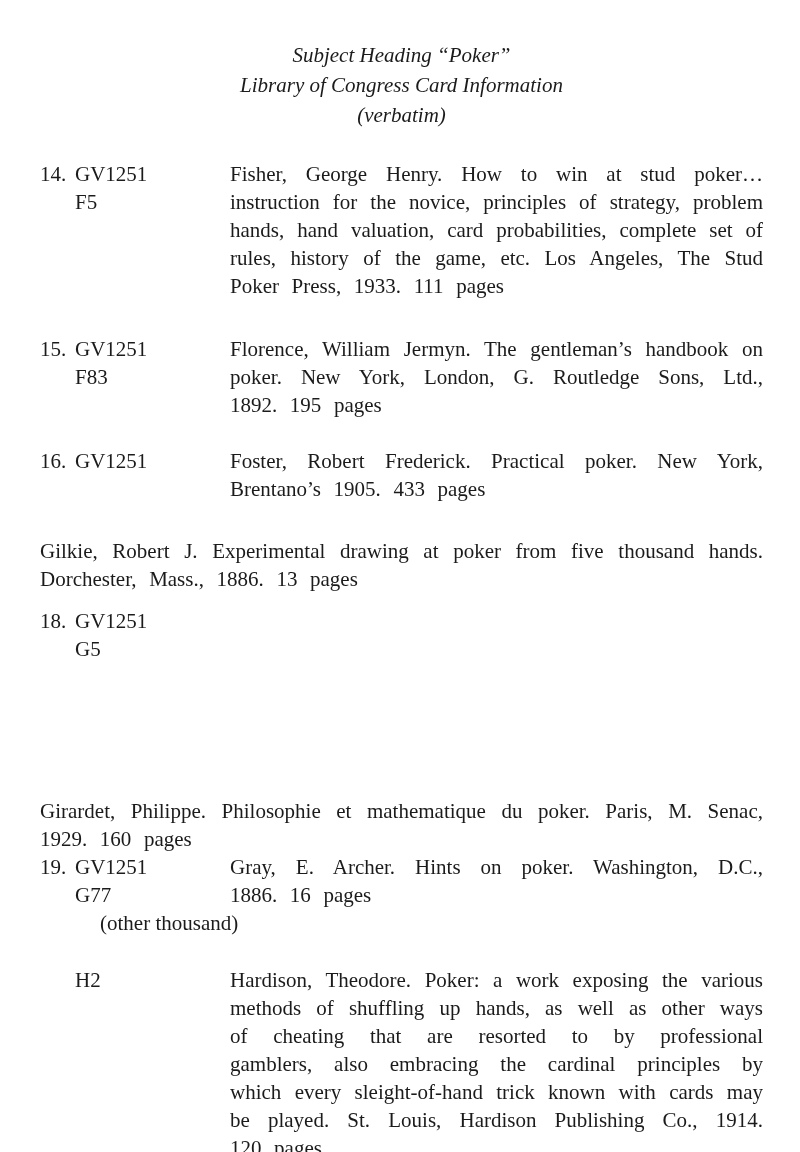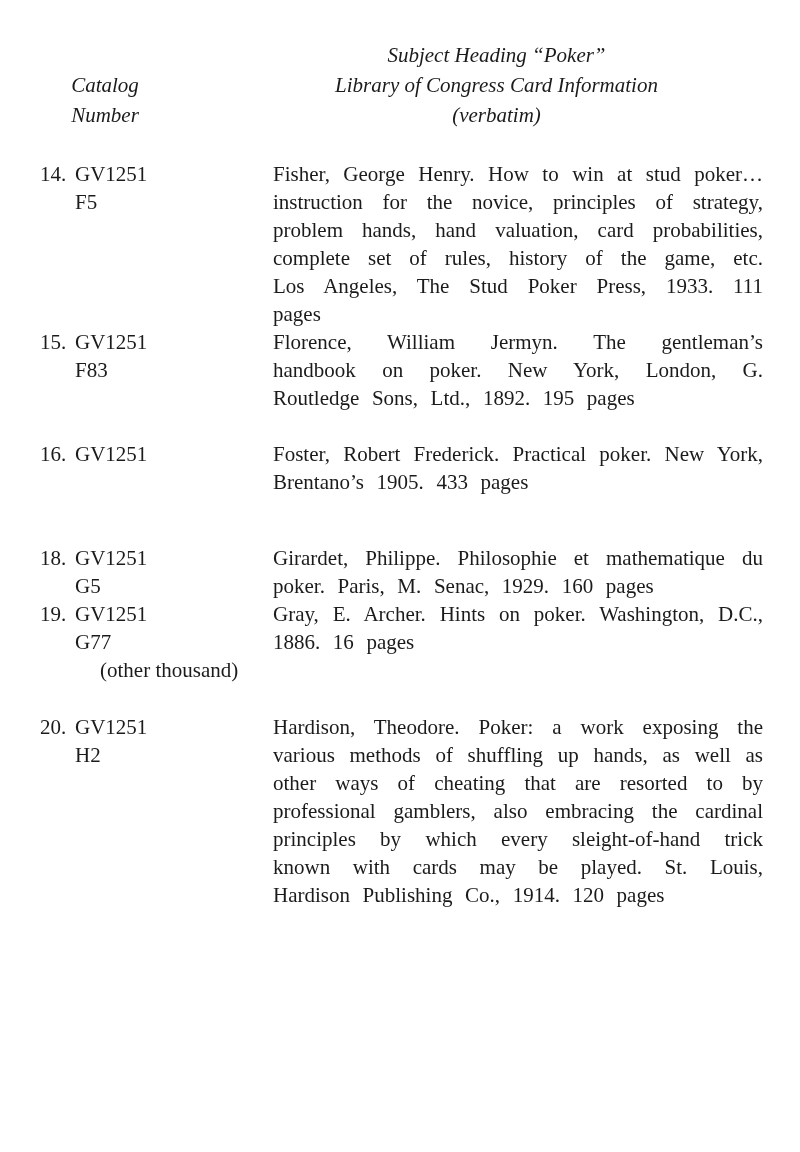--- a/index.html
+++ b/index.html
@@ -35,21 +35,20 @@
     text-align: center;
   }
   .doc-header .hdr-right {
     flex: 1 1 auto;
     text-align: center;
   }
   
   .entry {
     display: flex;
     line-height: 28px;
-    gap: 43px;
   }
   .entry-left {
     width: 190px;
     flex: 0 0 190px;
   }
   .entry-line1 .entry-num {
     display: inline-block;
     width: 30px;
   }
   .entry-line1 .entry-code {
@@ -66,37 +65,33 @@
     margin-left: 60px;
     white-space: nowrap;
   }
   .entry-desc {
     flex: 1 1 auto;
     text-align: justify;
     word-spacing: 0.35em;
   }
   
   .gap-0 { margin-top: 30px; }
-  .gap-1 { }
+  .gap-1 { margin-top: 35px; }
   .gap-2 { margin-top: 28px; }
   .gap-3 { margin-top: 34px; }
-  .gap-4 { margin-top: 14px; }
+  .gap-4 { margin-top: 14px; flex-direction: column; }
   .gap-5 { }
   .gap-6 { margin-top: 29px; }
 </style>
 </head>
 <body>
 
 <div class="page">
 
   <div class="doc-header">
-    <div class="hdr-left">
-      <div class="hdr-line">Catalog</div>
-      <div class="hdr-line">Number</div>
-    </div>
     <div class="hdr-right">
       <div>Subject Heading “Poker”</div>
       <div>Library of Congress Card Information</div>
       <div>(verbatim)</div>
     </div>
   </div>
 
   <div class="entry gap-0">
     <div class="entry-left">
       <div class="entry-line1">
@@ -121,20 +116,21 @@
     <div class="entry-left">
       <div class="entry-line1">
         <span class="entry-num">16.</span><span class="entry-code">GV1251</span>
       </div>
       <div class="entry-sub"></div>
     </div>
     <div class="entry-desc">Foster, Robert Frederick. Practical poker. New York, Brentano’s 1905. 433 pages</div>
   </div>
 
   <div class="entry gap-3">
+    <div class="entry-desc">Gilkie, Robert J. Experimental drawing at poker from five thousand hands. Dorchester, Mass., 1886. 13 pages</div>
   </div>
 
   <div class="entry gap-4">
     <div class="entry-left">
       <div class="entry-line1">
         <span class="entry-num">18.</span><span class="entry-code">GV1251</span>
       </div>
       <div class="entry-sub">G5</div>
     </div>
     <div class="entry-desc">Girardet, Philippe. Philosophie et mathematique du poker. Paris, M. Senac, 1929. 160 pages</div>
@@ -146,21 +142,18 @@
         <span class="entry-num">19.</span><span class="entry-code">GV1251</span>
       </div>
       <div class="entry-sub">G77</div>
       <div class="entry-note">(other thousand)</div>
     </div>
     <div class="entry-desc">Gray, E. Archer. Hints on poker. Washington, D.C., 1886. 16 pages</div>
   </div>
 
   <div class="entry gap-6">
     <div class="entry-left">
-      <div class="entry-line1">
-        <span class="entry-num">20.</span><span class="entry-code">GV1251</span>
-      </div>
       <div class="entry-sub">H2</div>
     </div>
     <div class="entry-desc">Hardison, Theodore. Poker: a work exposing the various methods of shuffling up hands, as well as other ways of cheating that are resorted to by professional gamblers, also embracing the cardinal principles by which every sleight-of-hand trick known with cards may be played. St. Louis, Hardison Publishing Co., 1914. 120 pages</div>
   </div>
 
 </div>
 
 </body></html>

